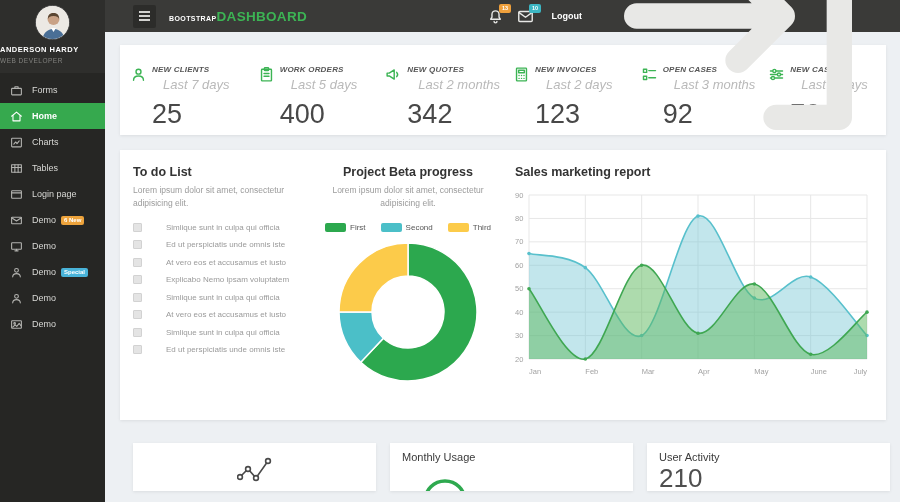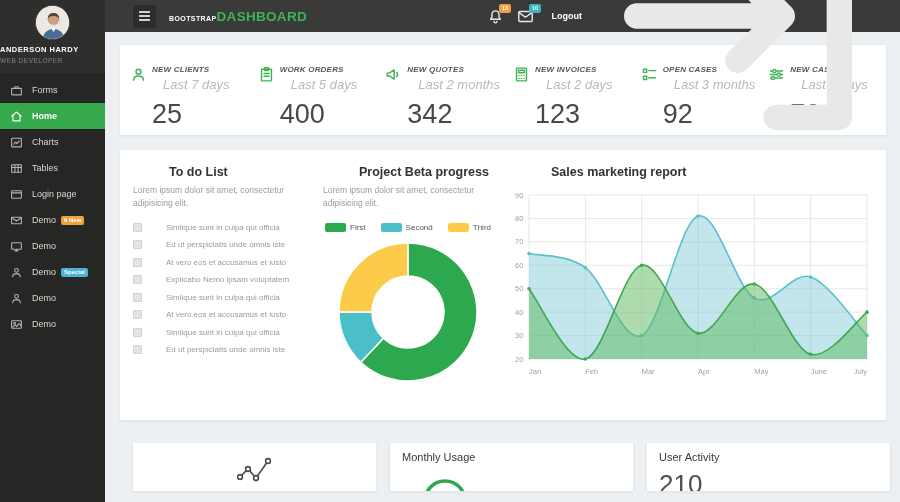--- a/index.html
+++ b/index.html
@@ -48,39 +48,39 @@
   .stat-icon { width:17px; height:17px; color:#3cb454; margin-top:1px; }
   .stat-icon svg { width:17px; height:17px; }
   .stat-texts { margin-left:5px; }
   .stat-label { font-size:8px; font-weight:bold; color:#565656; letter-spacing:.2px; }
   .stat-period { font-size:13px; color:#b9b9b9; margin-top:3px;padding-left:11px; }
   .stat-value { margin-left:22px; margin-top:7px; font-size:27px; font-weight:300; color:#484848; }
 
   
   .main-card { left:15px; top:118px; width:766px; height:270px; display:flex; padding:15px 10px 0 13px; }
   .col-todo { width:172px; }
-  .col-donut { width:170px; margin-left:18px; }
+  .col-donut { width:170px; margin-left:18px;text-align:center; }
   .col-sales { flex:1; margin-left:22px; }
-  .panel-title { font-size:12.5px; font-weight:bold; color:#333;margin-left:36px; }
+  .panel-title { font-size:12.5px; font-weight:bold; color:#333; }
   .panel-sub { margin-top:5px; font-size:8.5px; color:#9b9b9b; line-height:1.5; }
   .todo-list { margin-top:13px; }
   .todo-item { display:flex; align-items:center; margin-bottom:8.5px; cursor:pointer; }
   .todo-check { width:9px; height:9px; background:#e4e4e4; border:1px solid #d2d2d2; border-radius:1px; flex:0 0 9px; }
   .todo-label { margin-left:24px; font-size:8px; color:#9a9a9a; }
   .legend { display:flex; justify-content:space-between; margin-top:13px; padding:0 2px; }
   .legend-item { display:flex; align-items:center; cursor:default; }
   .legend-swatch { width:21px; height:9px; border-radius:2px; }
   .legend-label { margin-left:4px; font-size:8px; color:#555; }
   .donut-wrap { margin-top:5px; text-align:center; }
 
   
   .bottom-row { position:absolute; left:28px; top:411px; width:757px; height:48px; display:flex; gap:14px; }
   .b-panel { flex:1 1 0; background:#fff; box-shadow:0 1px 3px rgba(0,0,0,.08); overflow:hidden; position:relative; padding:8px 12px; }
   .b-title { font-size:11px; color:#3a3a3a; }
-  .b-value { margin-top:6px; font-size:26px; color:#4f4f4f; }
+  .b-value { font-size:26px; color:#4f4f4f; }
   .spark-wrap { text-align:center; margin-top:6px; color:#4a4a4a; }
   .gauge-svg { position:absolute; left:0; top:0; }
 </style>
 </head>
 <body>
 
 <div class="sidebar">
   <div class="side-head">
     <div class="avatar">
       <svg viewBox="0 0 35 35" width="35" height="35">

